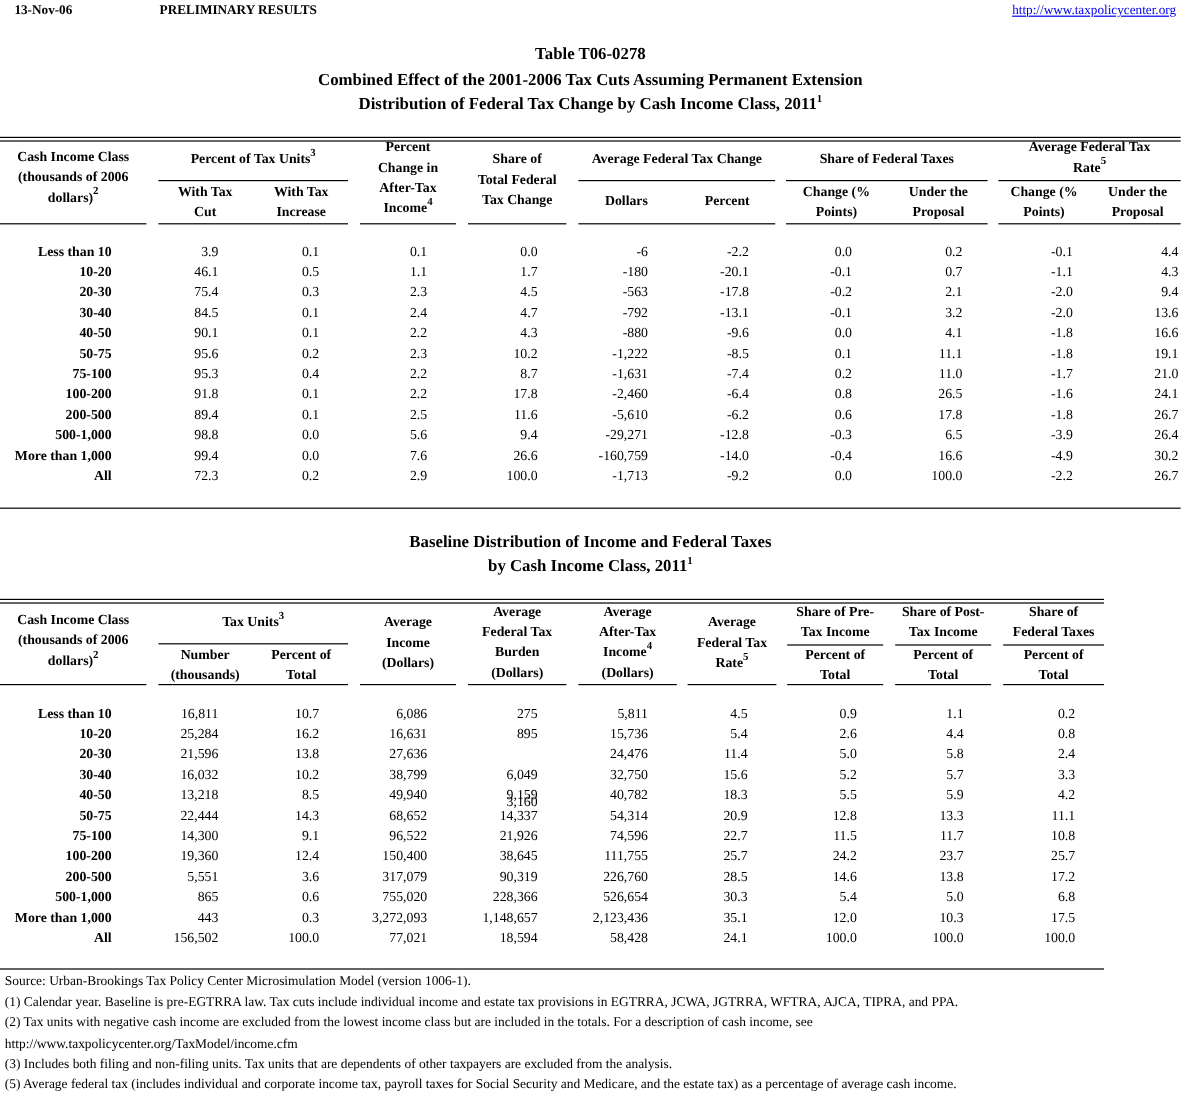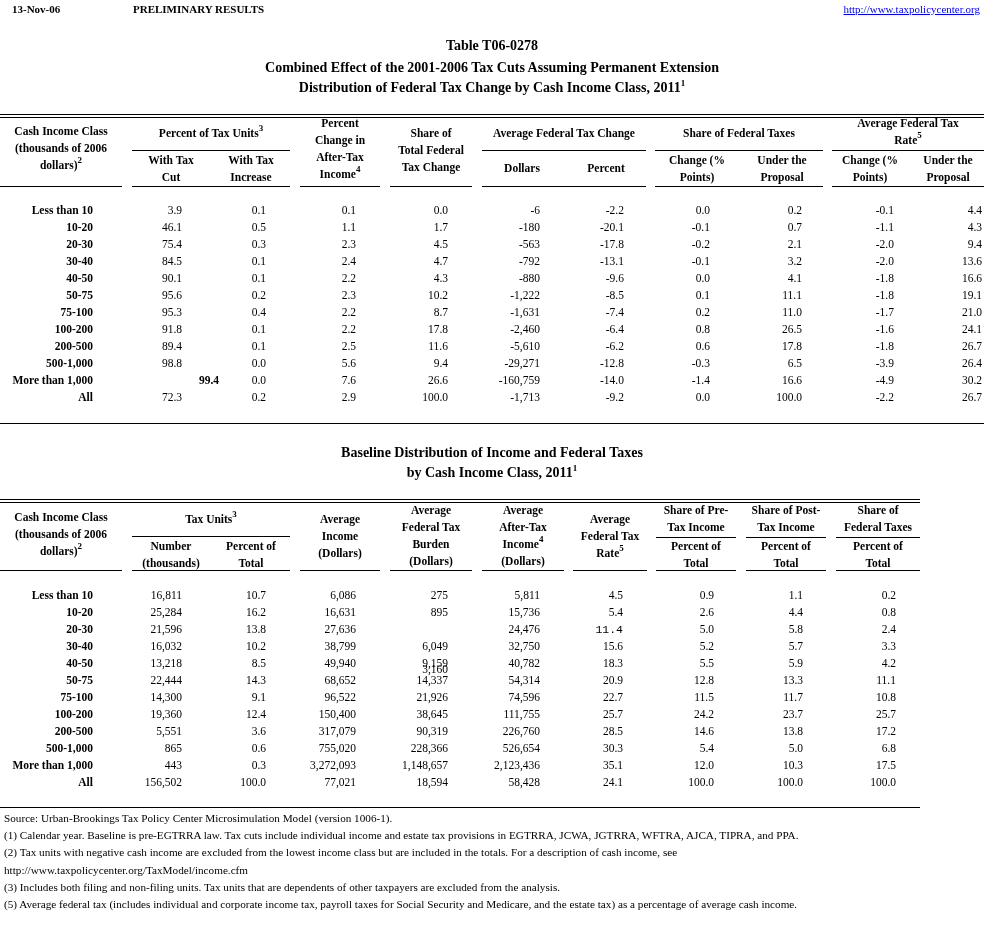--- a/index.html
+++ b/index.html
@@ -219,27 +219,27 @@
       <span class="cell" style="right: 536px;">9.4</span>
       <span class="cell" style="right: 444px;">-29,271</span>
       <span class="cell" style="right: 360px;">-12.8</span>
       <span class="cell" style="right: 274px;">-0.3</span>
       <span class="cell" style="right: 182px;">6.5</span>
       <span class="cell" style="right: 90px;">-3.9</span>
       <span class="cell" style="right: 2px;">26.4</span>
     </div>
     <div class="row" style="top: 372px;">
       <span class="cell lbl" style="right: 891px;">More than 1,000</span>
-      <span class="cell" style="right: 765px; font-weight: bold;">99.4</span>
+      <span class="cell" style="right: 802px;">99.4</span>
       <span class="cell" style="right: 718px;">0.0</span>
       <span class="cell" style="right: 628px;">7.6</span>
       <span class="cell" style="right: 536px;">26.6</span>
       <span class="cell" style="right: 444px;">-160,759</span>
       <span class="cell" style="right: 360px;">-14.0</span>
-      <span class="cell" style="right: 274px;">-1.4</span>
+      <span class="cell" style="right: 274px;">-0.4</span>
       <span class="cell" style="right: 182px;">16.6</span>
       <span class="cell" style="right: 90px;">-4.9</span>
       <span class="cell" style="right: 2px;">30.2</span>
     </div>
     <div class="row" style="top: 389px;">
       <span class="cell lbl" style="right: 891px;">All</span>
       <span class="cell" style="right: 802px;">72.3</span>
       <span class="cell" style="right: 718px;">0.2</span>
       <span class="cell" style="right: 628px;">2.9</span>
       <span class="cell" style="right: 536px;">100.0</span>
@@ -357,21 +357,21 @@
       <span class="cell" style="right: 181px;">4.4</span>
       <span class="cell" style="right: 88px;">0.8</span>
     </div>
     <div class="row" style="top: 621px;">
       <span class="cell lbl" style="right: 891px;">20-30</span>
       <span class="cell" style="right: 802px;">21,596</span>
       <span class="cell" style="right: 718px;">13.8</span>
       <span class="cell" style="right: 628px;">27,636</span>
       <span class="cell" style="right: 536px; margin-top: 40px;">3,160</span>
       <span class="cell" style="right: 444px;">24,476</span>
-      <span class="cell" style="right: 361px; font-family: Liberation Mono, monospace;">11.4</span>
+      <span class="cell" style="right: 361px;">11.4</span>
       <span class="cell" style="right: 270px;">5.0</span>
       <span class="cell" style="right: 181px;">5.8</span>
       <span class="cell" style="right: 88px;">2.4</span>
     </div>
     <div class="row" style="top: 638px;">
       <span class="cell lbl" style="right: 891px;">30-40</span>
       <span class="cell" style="right: 802px;">16,032</span>
       <span class="cell" style="right: 718px;">10.2</span>
       <span class="cell" style="right: 628px;">38,799</span>
       <span class="cell" style="right: 536px;">6,049</span>

